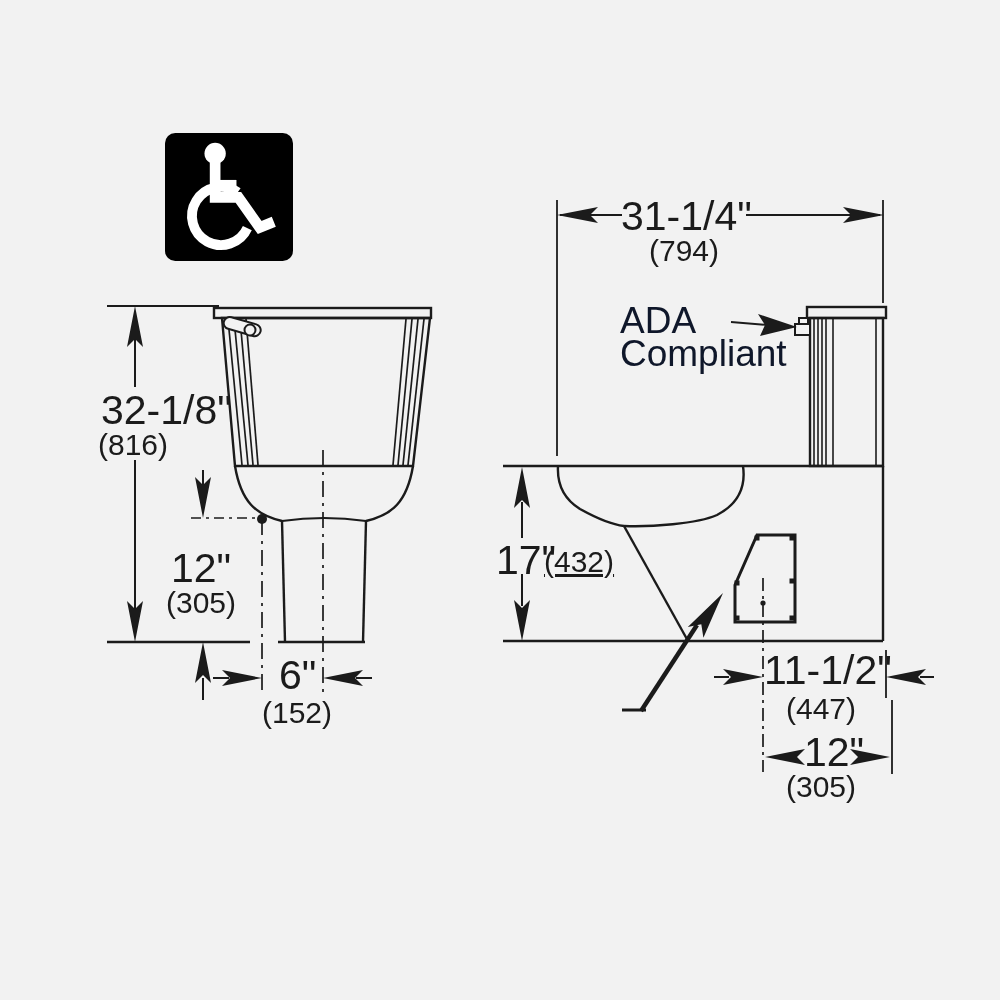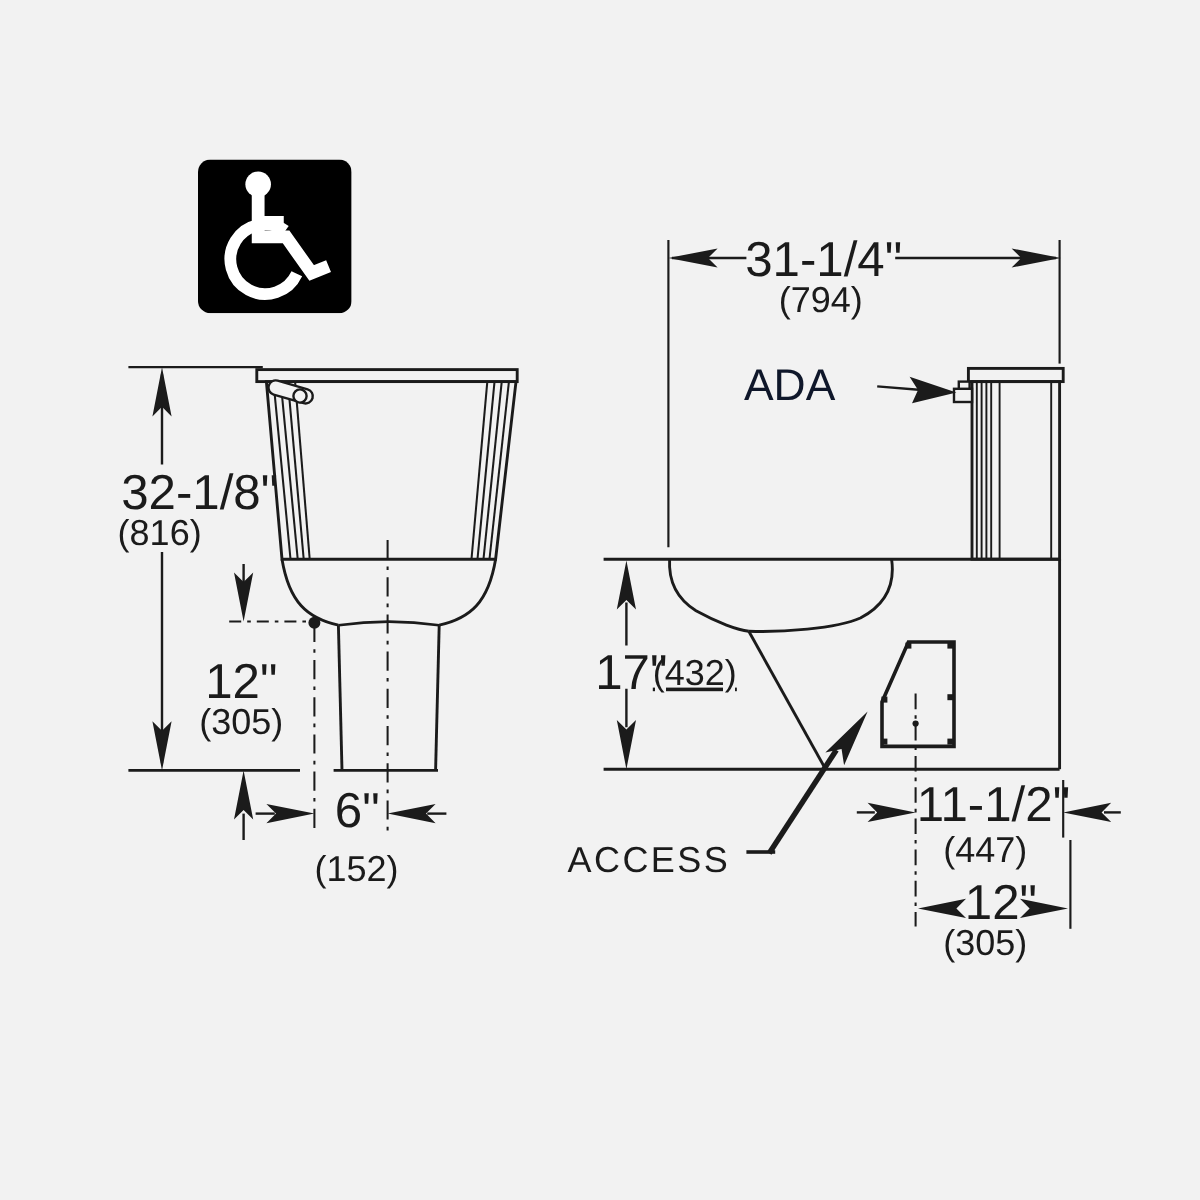--- a/index.html
+++ b/index.html
@@ -164,33 +164,33 @@
     </g>
   </svg>
 
   <div class="label fs-dim" style="left:101px;top:390px;">32-1/8"</div>
   <div class="label fs-metric" style="left:98px;top:430px;">(816)</div>
 
   <div class="label fs-dim" style="left:171px;top:548px;">12"</div>
   <div class="label fs-metric" style="left:166px;top:588px;">(305)</div>
 
   <div class="label fs-dim" style="left:279px;top:655px;">6"</div>
-  <div class="label fs-metric" style="left:262px;top:698px;margin-top:12px;">(152)</div>
+  <div class="label fs-metric" style="left:262px;top:698px;">(152)</div>
 
   <div class="label fs-dim" style="left:621px;top:196px;">31-1/4"</div>
   <div class="label fs-metric" style="left:649px;top:236px;">(794)</div>
 
   <div id="ada-block">
     <div class="ada-line">ADA</div>
+    <div class="ada-line">Compliant</div>
   </div>
 
   <div class="label fs-dim" style="left:496px;top:540px;">17"</div>
   <div class="label fs-metric" style="left:544px;top:547px;text-decoration:underline;">(432)</div>
 
   <div class="label fs-dim" style="left:764px;top:650px;">11-1/2"</div>
   <div class="label fs-metric" style="left:786px;top:694px;">(447)</div>
 
   <div class="label fs-dim" style="left:804px;top:732px;">12"</div>
   <div class="label fs-metric" style="left:786px;top:772px;">(305)</div>
 
-  <div class="label fs-note" style="left:473px;top:703px;">ACCESS</div>
 
 </div>
 
 </body></html>

